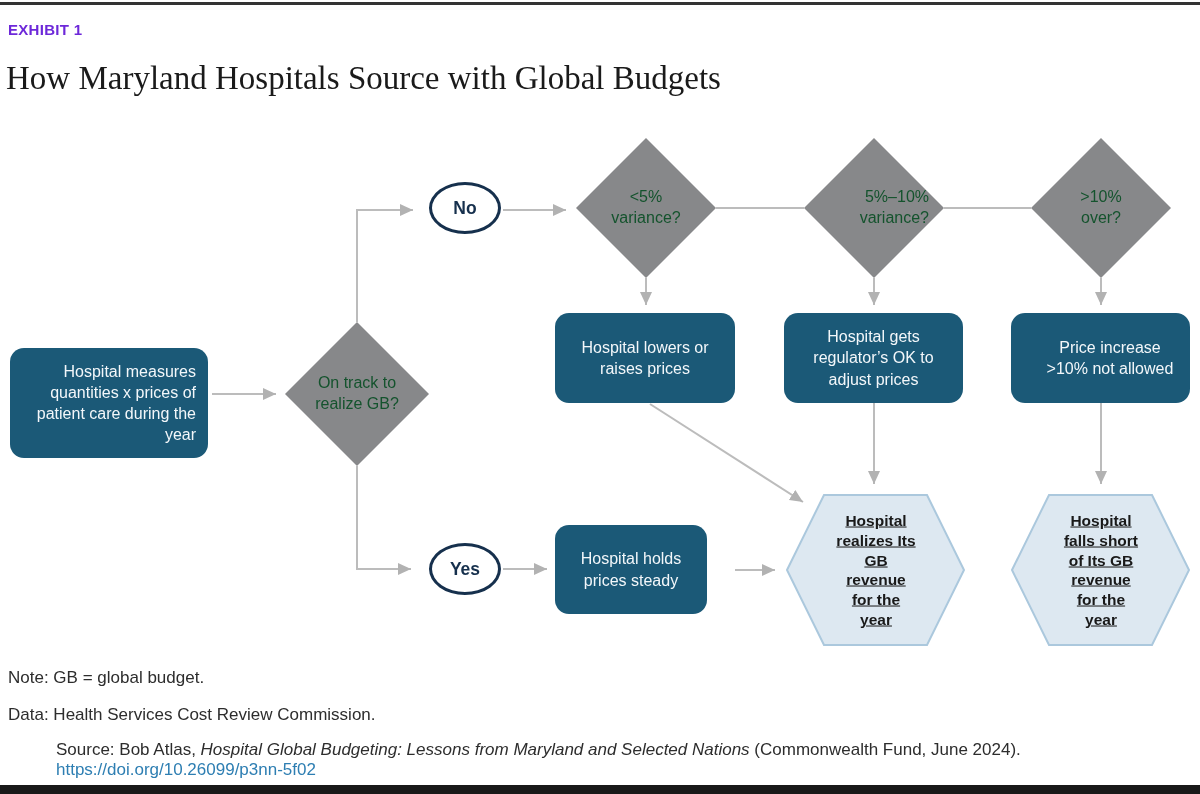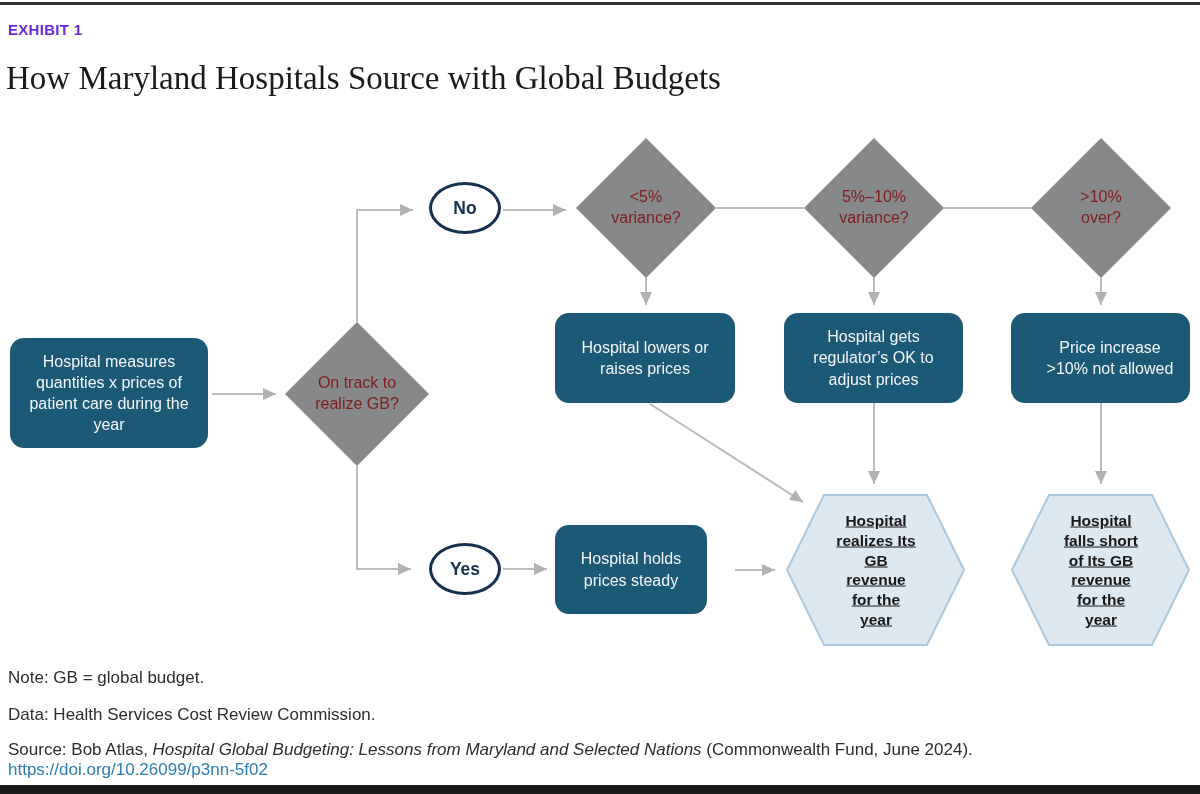--- a/index.html
+++ b/index.html
@@ -31,21 +31,21 @@
   svg.flow-layer { position: absolute; left: 0; top: 0; width: 1200px; height: 794px; }
   .node {
     position: absolute; display: flex; align-items: center; justify-content: center;
     text-align: center; box-sizing: border-box;
   }
   .action-box {
     background: #1b5977; color: #f3f7fa; border-radius: 14px;
     font-size: 16px; line-height: 1.32; padding: 6px 12px;
   }
   .decision-text {
-    color: #7f1d1d; font-size: 16px; line-height: 1.3;
+    color: #14532d; font-size: 16px; line-height: 1.3;
     transform: translate(-50%, -50%);
   }
   .outcome-text {
     color: #191919; font-size: 15.5px; font-weight: 700; line-height: 1.28;
     transform: translate(-50%, -50%);
     text-decoration: underline;
   }
   .outcome-text span { display: block; }
   .branch-oval {
     background: #ffffff; border: 3.5px solid #16304d; border-radius: 50%;
@@ -97,35 +97,35 @@
       <polygon points="874,138 944,208 874,278 804,208"></polygon>
       <polygon points="1101,138 1171,208 1101,278 1031,208"></polygon>
     </g>
 
     <g fill="#dde8f1" stroke="#abc8dd" stroke-width="2">
       <polygon points="787,570 824,495 927,495 964,570 927,645 824,645"></polygon>
       <polygon points="1012,570 1049,495 1152,495 1189,570 1152,645 1049,645"></polygon>
     </g>
   </svg>
 
-  <div class="node action-box" style="left:10px; top:338px; width:198px; height:110px;">
+  <div class="node action-box" style="left:10px; top:348px; width:198px; height:110px;text-align:right;">
     <span>Hospital measures quantities x prices of patient care during the year</span>
   </div>
 
   <div class="node decision-text" style="left:357px; top:394px; width:96px;">On track to realize GB?</div>
 
   <div class="node branch-oval" style="left:429px; top:182px; width:72px; height:52px;">
     <span>No</span>
   </div>
   <div class="node branch-oval" style="left:429px; top:543px; width:72px; height:52px;">
     <span>Yes</span>
   </div>
 
   <div class="node decision-text" style="left:646px; top:208px; width:100px;">&lt;5% variance?</div>
-  <div class="node decision-text" style="left:874px; top:208px; width:110px;">5%–10% variance?</div>
+  <div class="node decision-text" style="left:874px; top:208px; width:110px;text-align:right;">5%–10% variance?</div>
   <div class="node decision-text" style="left:1101px; top:208px; width:80px;">&gt;10% over?</div>
 
   <div class="node action-box" style="left:784px; top:313px; width:179px; height:90px;">
     <span>Hospital gets regulator’s OK to adjust prices</span>
   </div>
   <div class="node action-box" style="left:555px; top:313px; width:180px; height:90px;">
     <span>Hospital lowers or raises prices</span>
   </div>
   <div class="node action-box" style="left:1011px; top:313px; width:179px; height:90px;padding-left:31px;">
     <span>Price increase &gt;10% not allowed</span>
@@ -150,18 +150,18 @@
       <span>falls short</span>
       <span>of Its GB</span>
       <span>revenue</span>
       <span>for the</span>
       <span>year</span>
     </div>
   </div>
 
   <div class="footnote" style="top:668px;">Note: GB = global budget.</div>
   <div class="footnote" style="top:705px;">Data: Health Services Cost Review Commission.</div>
-  <div class="footnote" style="top:740px;">
+  <div class="footnote" style="top:740px;margin-left:48px;">
     <span>Source: Bob Atlas, </span><span class="italic">Hospital Global Budgeting: Lessons from Maryland and Selected Nations</span><span> (Commonwealth Fund, June 2024). </span><a class="doi-link">https://doi.org/10.26099/p3nn-5f02</a>
   </div>
 
   <div class="bottom-bar"></div>
 </div>
 
 </body></html>

